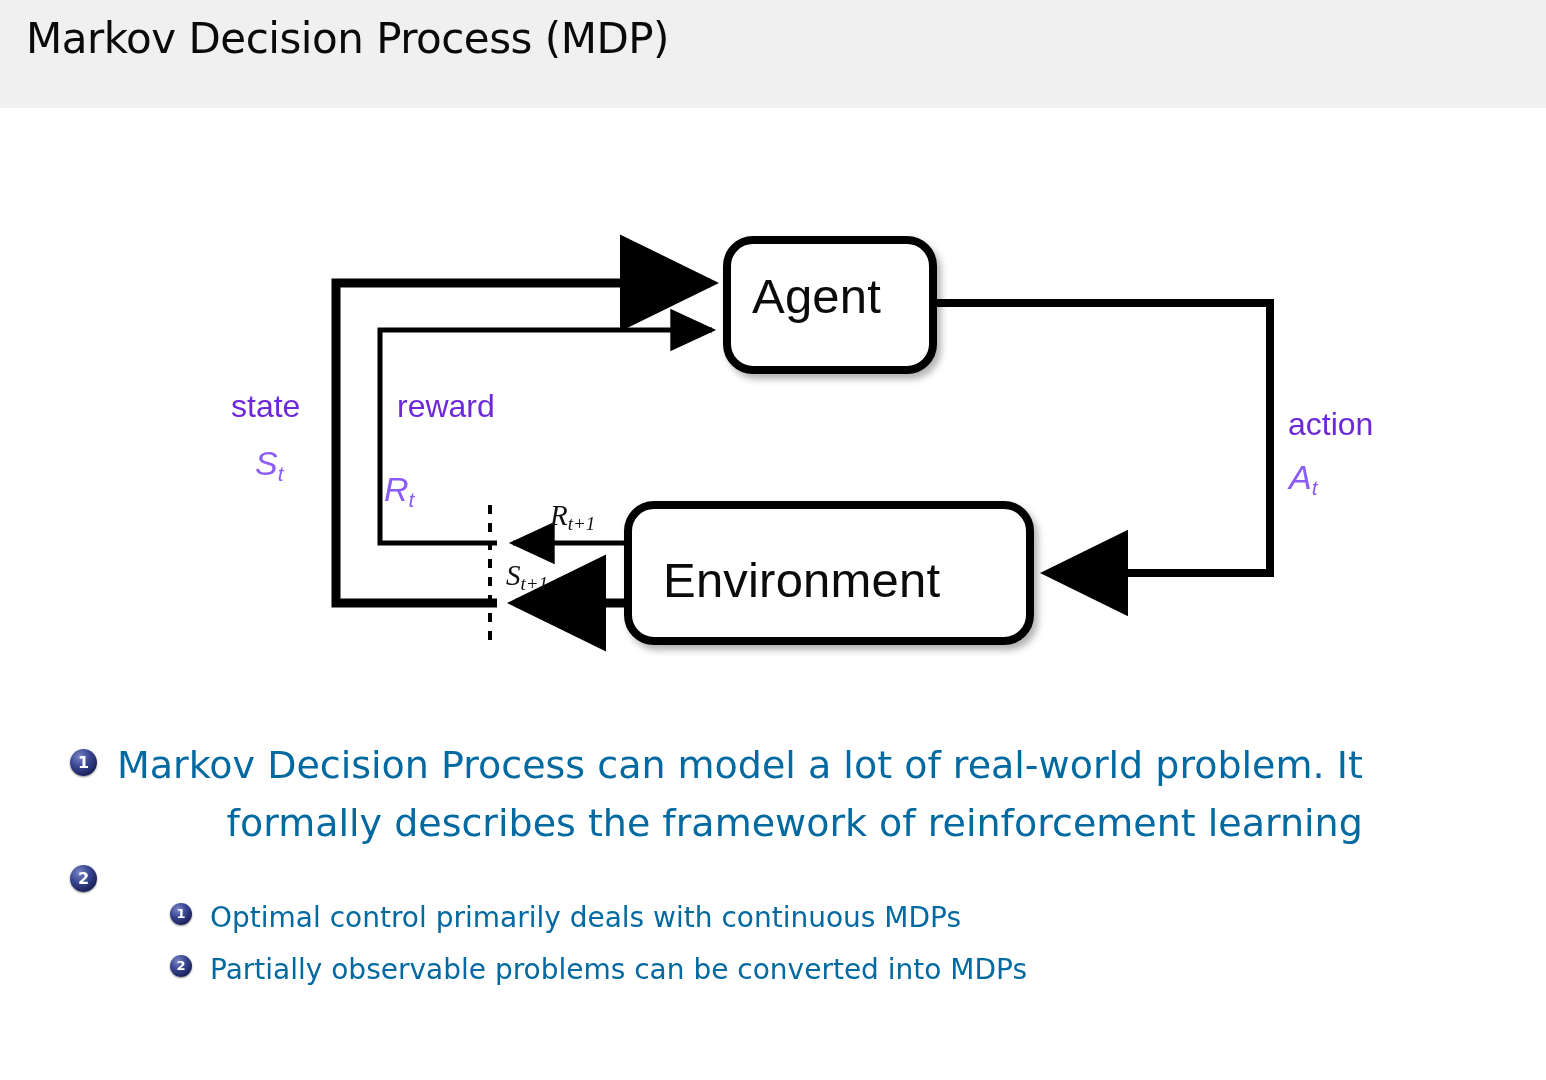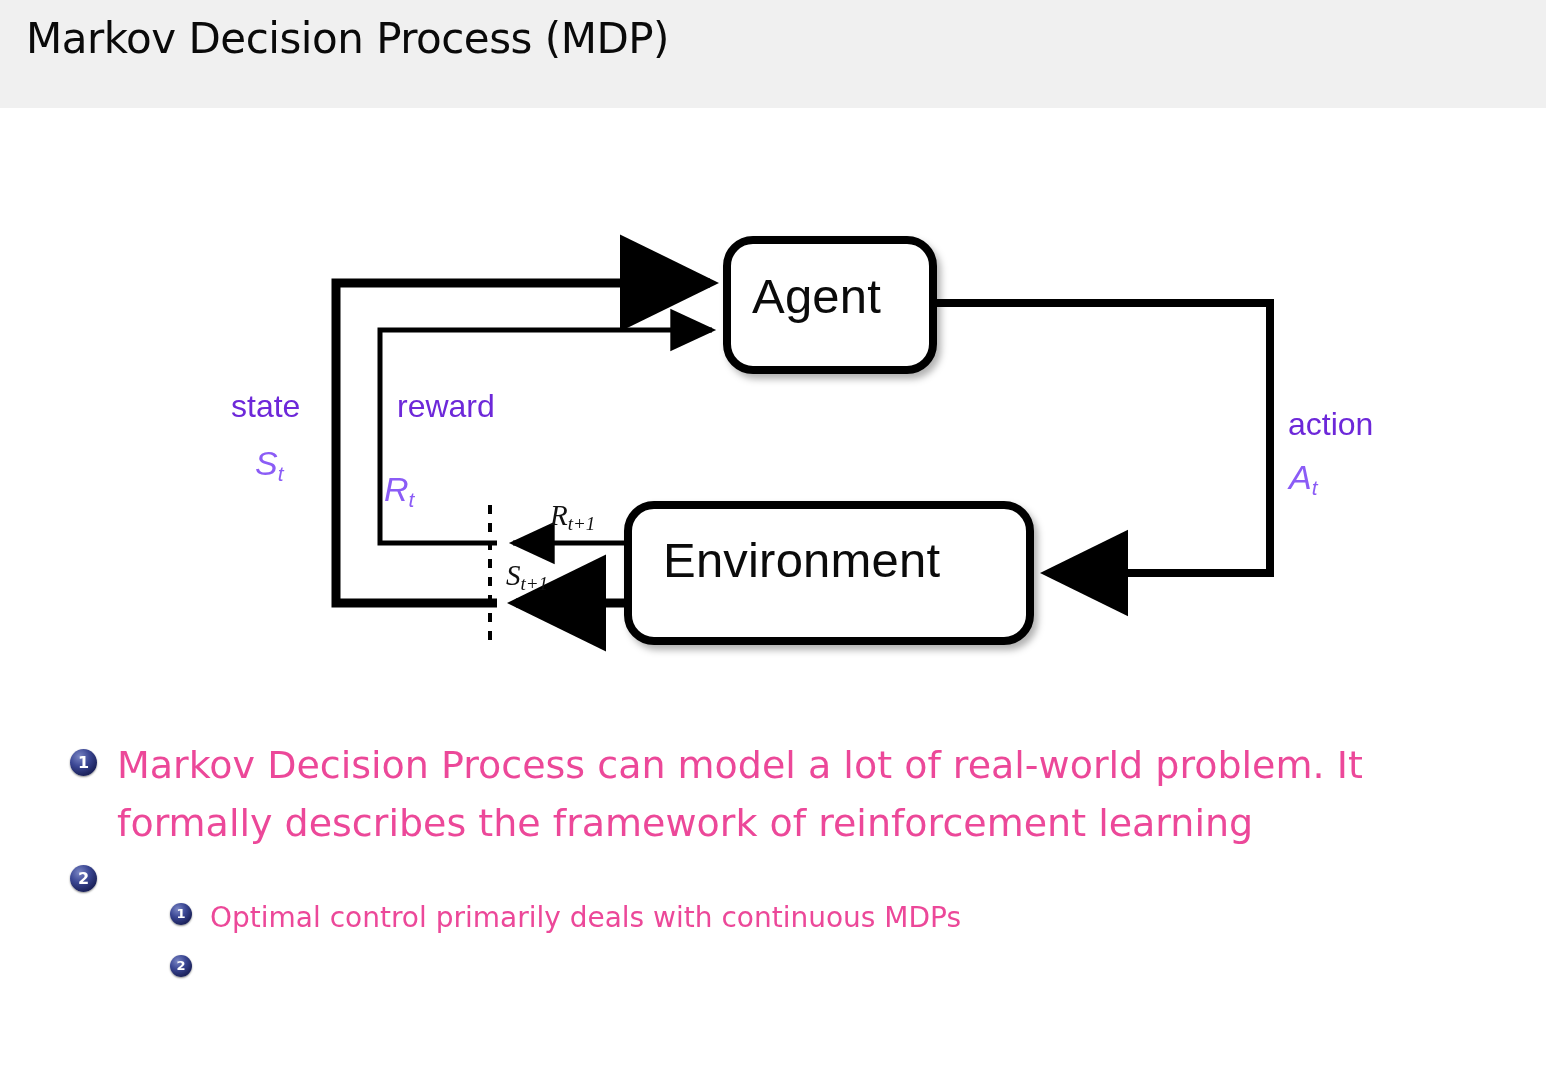--- a/index.html
+++ b/index.html
@@ -129,22 +129,23 @@
     margin-top: 13px;
   }
   .marker-l2 {
     width: 22px; height: 22px; line-height: 22px;
     font-size: 13px;
     margin-top: 11px;
   }
 
   .blt-text {
     font-family: "DejaVu Sans", sans-serif;
-    color: #ec4899;
+    color: #0369a1;
     white-space: pre-wrap;
+    text-align: right;
   }
   .blt-text-l1 {
     font-size: 38px;
     line-height: 58px;
     margin-left: 20px;
     max-width: 1390px;
   }
   .blt-text-l2 {
     font-size: 28px;
     line-height: 52px;
@@ -201,21 +202,21 @@
     <g>
       <rect x="727" y="132" width="206" height="130" rx="26" ry="26" fill="#ffffff" stroke="#000000" stroke-width="8" filter="url(#softshadow)"></rect>
     </g>
 
     <g>
       <rect x="628" y="397" width="402" height="136" rx="26" ry="26" fill="#ffffff" stroke="#000000" stroke-width="8" filter="url(#softshadow)"></rect>
     </g>
   </svg>
 
   <div class="box-text" style="left:752px; top:160px;">Agent</div>
-  <div class="box-text" style="left:663px; top:424px;">Environment</div>
+  <div class="box-text" style="left:663px; top:444px;">Environment</div>
 
   <div class="diag-label" style="left:231px; top:282px;">state</div>
   <div class="diag-math" style="left:255px; top:336px;">
     <span>S</span><span class="sub">t</span>
   </div>
 
   <div class="diag-label" style="left:397px; top:282px;">reward</div>
   <div class="diag-math" style="left:384px; top:336px;margin-top:26px;">
     <span>R</span><span class="sub">t</span>
   </div>
@@ -246,15 +247,16 @@
     <span class="marker marker-l1">2</span>
   </div>
 
   <div class="blt-row blt-l2">
     <span class="marker marker-l2">1</span>
     <span class="blt-text blt-text-l2">Optimal control primarily deals with continuous MDPs</span>
   </div>
 
   <div class="blt-row blt-l2">
     <span class="marker marker-l2">2</span>
+    <span class="blt-text blt-text-l2">Partially observable problems can be converted into MDPs</span>
   </div>
 
 </div>
 
 </body></html>

